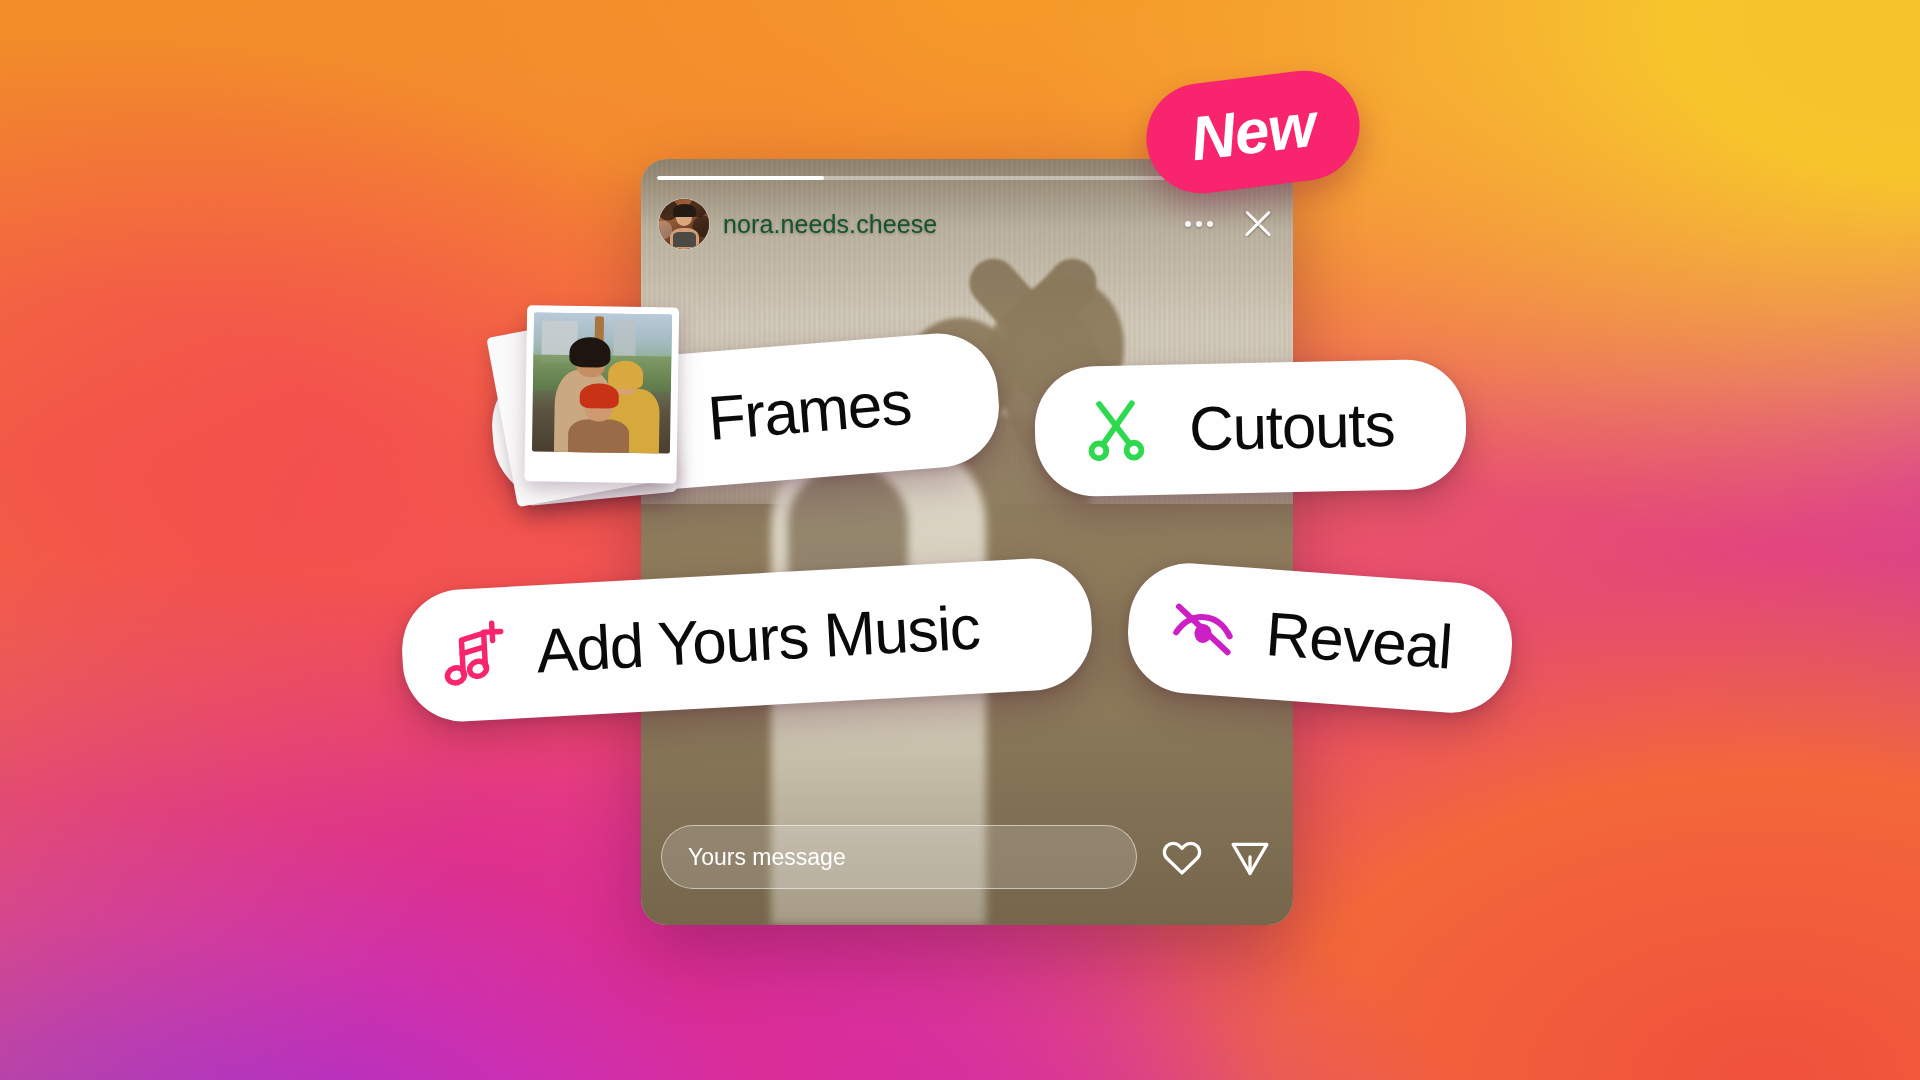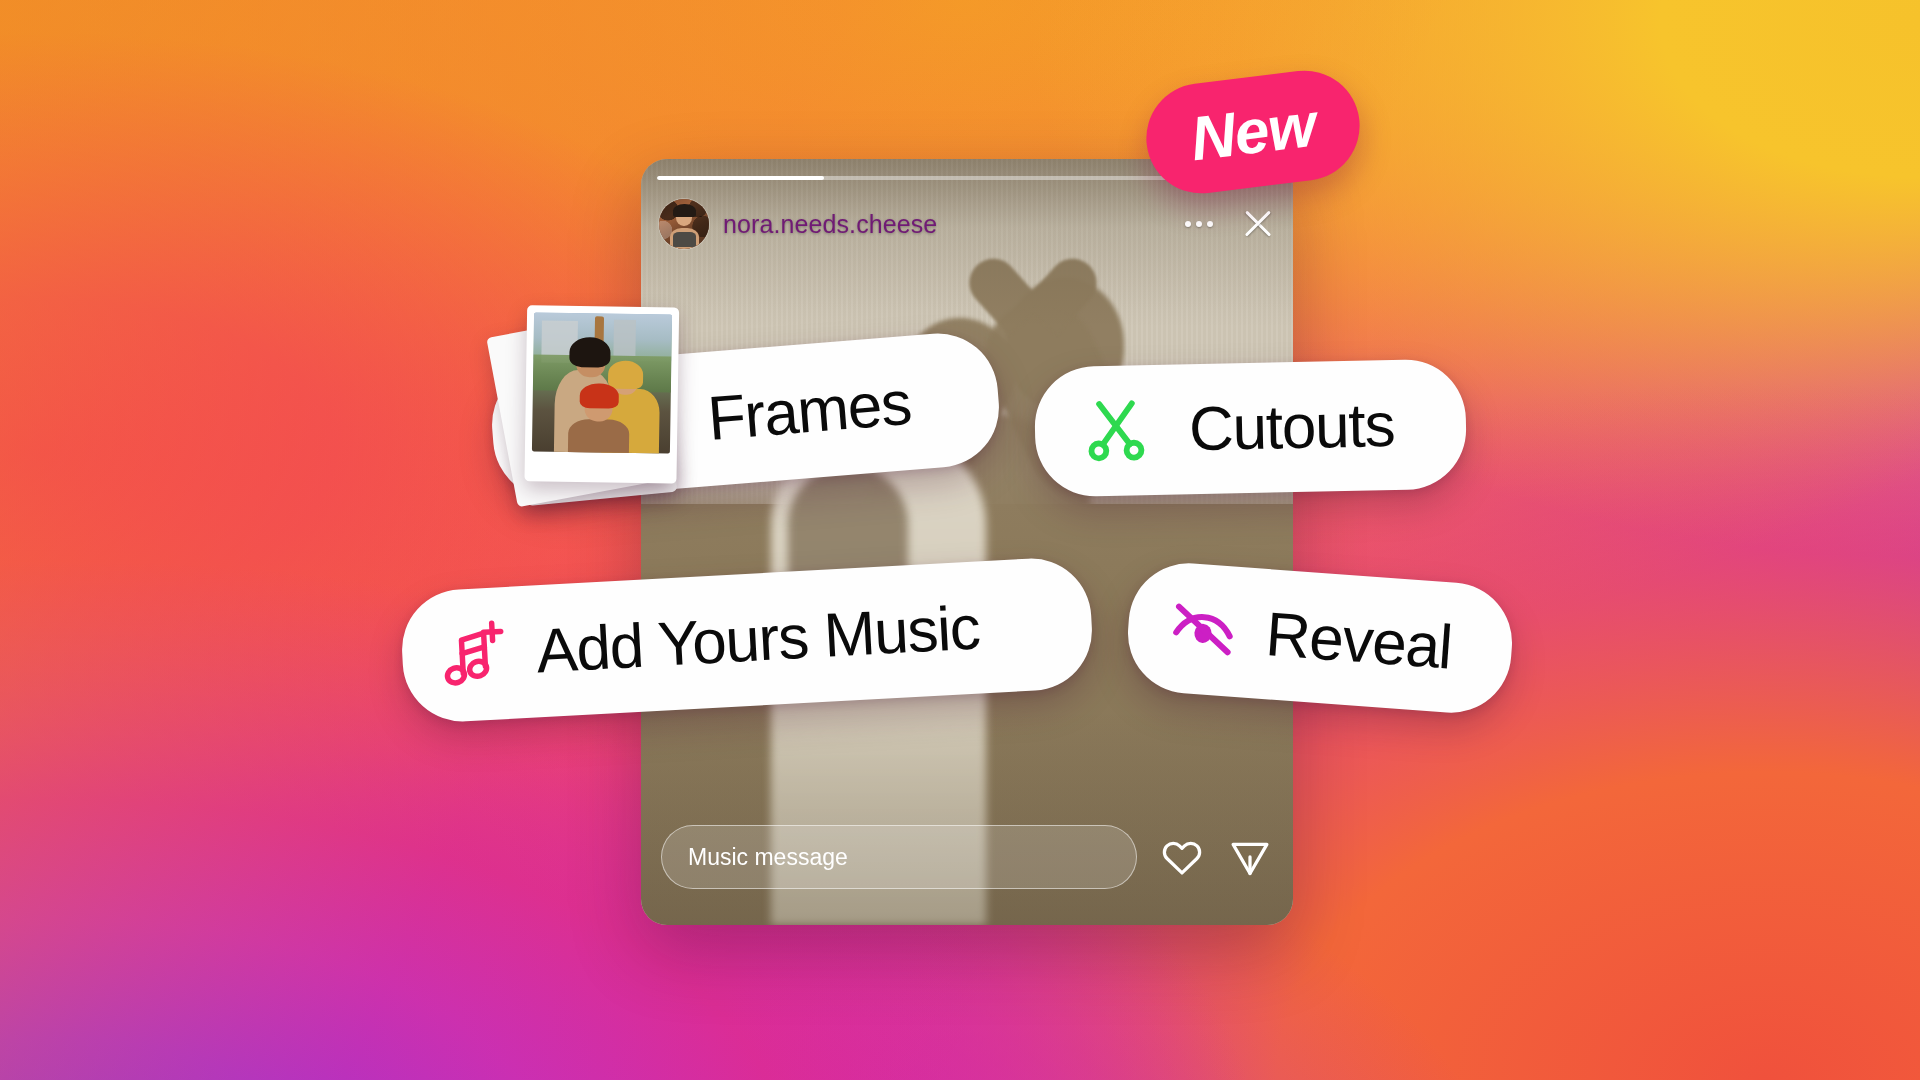--- a/index.html
+++ b/index.html
@@ -134,21 +134,21 @@
   #avatar .av-face{ position:absolute; left:34%; top:20%; width:32%; height:34%;
     background:#d9a77e; border-radius:48%; }
   #avatar .av-hair{ position:absolute; left:28%; top:10%; width:45%; height:26%;
     background:#231a14; border-radius:50% 50% 18% 18%; }
   #avatar .av-torso{ position:absolute; left:22%; top:58%; width:58%; height:46%;
     background:#cf9f77; border-radius:40% 40% 0 0; }
   #avatar .av-top{ position:absolute; left:28%; top:66%; width:46%; height:30%;
     background:#4d4a45; border-radius:26% 26% 0 0; }
 
   #username{
-    margin-left:14px; color:#701a75; font-size:25px; letter-spacing:.1px;
+    margin-left:14px; color:#14532d; font-size:25px; letter-spacing:.1px;
     text-shadow:0 1px 3px rgba(0,0,0,.32);
     white-space:nowrap;
   }
   #header-actions{ margin-left:auto; display:flex; align-items:center; gap:26px; }
   #more-icon{ display:flex; gap:5px; align-items:center; padding:6px 2px; }
   #more-icon span{ width:6px; height:6px; border-radius:50%; background:#fff; display:block;
     box-shadow:0 1px 2px rgba(0,0,0,.3); }
   #close-icon{ width:34px; height:34px; position:relative; }
   #close-icon:before,#close-icon:after{
     content:""; position:absolute; left:50%; top:50%; width:34px; height:3.4px;
@@ -310,21 +310,21 @@
         <span></span>
         <span></span>
         <span></span>
       </div>
       <div id="close-icon"></div>
     </div>
   </div>
 
   <div id="reply-bar">
     <div id="send-message-input">
-      <span>Music message</span>
+      <span>Yours message</span>
     </div>
     <svg class="bicon" width="46" height="46" viewBox="0 0 24 24" fill="none" stroke="#ffffff" stroke-width="1.7" stroke-linecap="round" stroke-linejoin="round">
       <path d="M12 20.3 4.2 12.8a4.6 4.6 0 0 1 0-6.6 4.6 4.6 0 0 1 6.5 0l1.3 1.3 1.3-1.3a4.6 4.6 0 0 1 6.5 0 4.6 4.6 0 0 1 0 6.6Z"></path>
     </svg>
     <svg class="bicon" width="46" height="46" viewBox="0 0 24 24" fill="none" stroke="#ffffff" stroke-width="1.7" stroke-linecap="round" stroke-linejoin="round">
       <path d="M3.2 5.4h17.6L12 20.6Z"></path>
       <path d="M12 20.6V12"></path>
     </svg>
   </div>
 </div>

